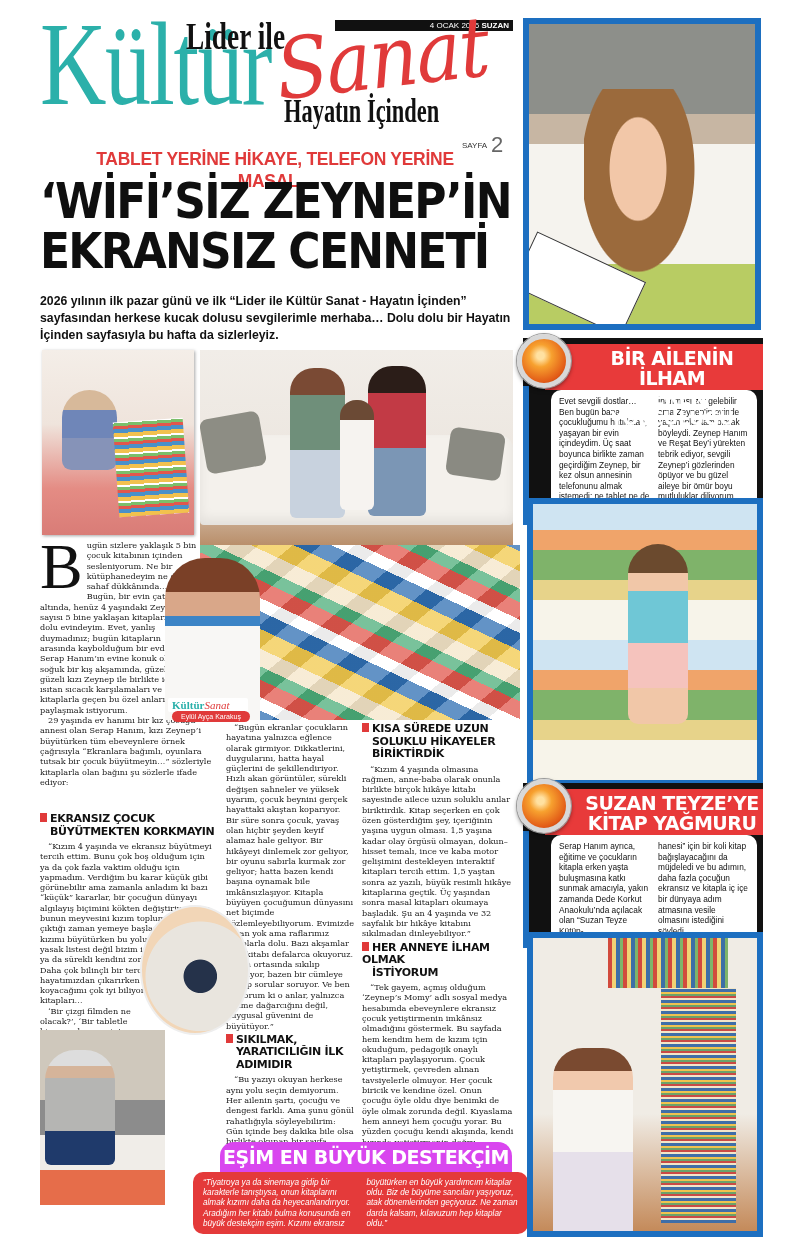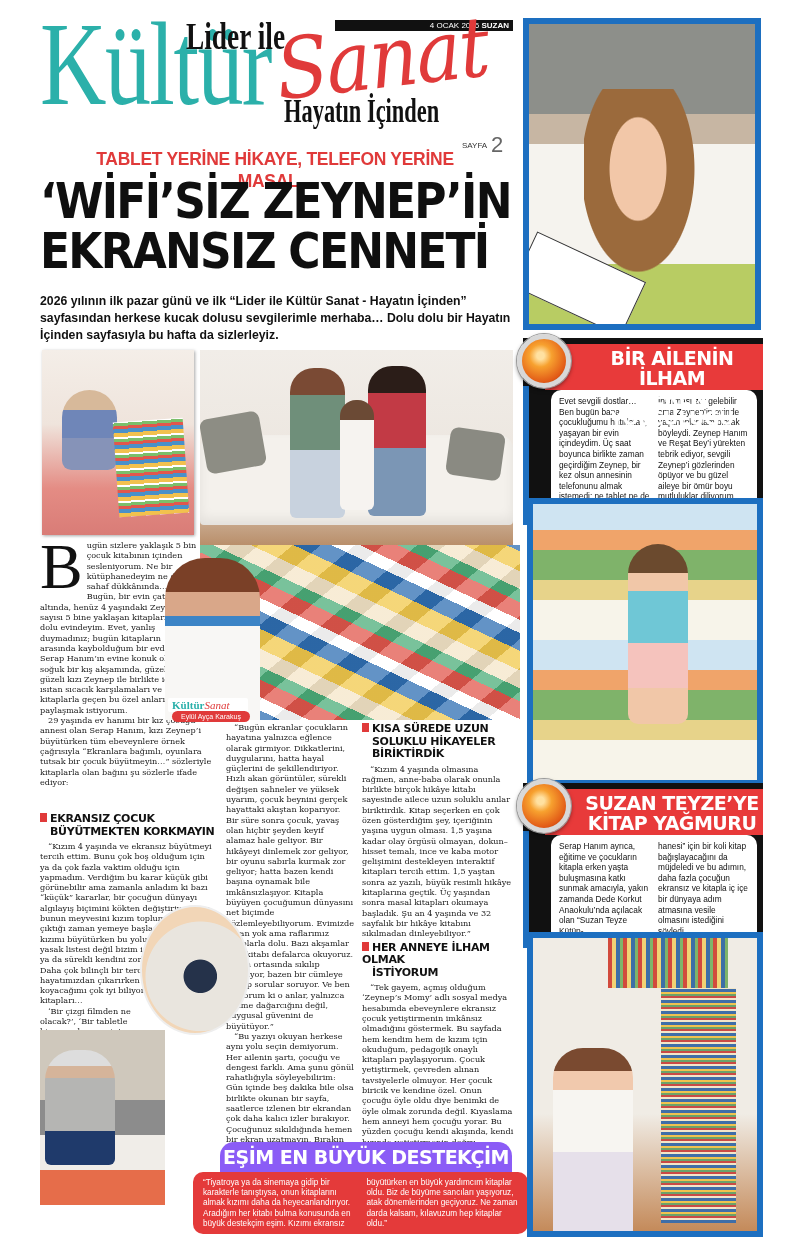--- a/index.html
+++ b/index.html
@@ -76,23 +76,23 @@
   .sub { font-family: "DejaVu Sans", sans-serif; font-weight: 700; font-size: 11px; line-height: 12.5px; color: #111; margin: 3px 0 3px 0; letter-spacing: -0.3px; }
   .sub .sq { display: inline-block; width: 7px; height: 9px; background: #e03a3a; margin-right: 3px; vertical-align: 0; }
   .sub .line2 { display: block; padding-left: 10px; }
 
   .col1 { left: 40px; top: 540px; width: 158px; }
   .col1b { left: 40px; top: 782px; width: 175px; }
   .col2 { left: 226px; top: 722px; width: 128px; }
   .col3 { left: 362px; top: 722px; width: 152px; }
 
   
-  .destek { position: absolute; left: 220px; top: 1142px; width: 292px; height: 30px; background: #8b5cf6; border-radius: 14px 14px 0 0; color: #fff; font-family: "DejaVu Sans", sans-serif; font-weight: 700; font-size: 19px; line-height: 30px; text-align: center; letter-spacing: -0.5px; }
+  .destek { position: absolute; left: 220px; top: 1142px; width: 292px; height: 30px; background: #d946ef; border-radius: 14px 14px 0 0; color: #fff; font-family: "DejaVu Sans", sans-serif; font-weight: 700; font-size: 19px; line-height: 30px; text-align: center; letter-spacing: -0.5px; }
   .quote-box { position: absolute; left: 193px; top: 1172px; width: 335px; height: 62px; background: #e43a3a; border-radius: 10px; color: #fff; display: flex; gap: 12px; padding: 6px 10px; font-family: "Liberation Sans", sans-serif; font-size: 8.2px; line-height: 10.2px; }
-  .quote-box p { flex: 1; }
+  .quote-box p { flex: 1; font-style: italic; }
 </style>
 </head>
 <body>
 
 <div class="masthead">
   <div class="kultur">Kültür</div>
   <div class="lider">Lider ile</div>
   <div class="datebar">
     <span>4 OCAK 2026</span>
     <b>SUZAN</b>
@@ -145,20 +145,24 @@
     <span class="line2">BÜYÜTMEKTEN KORKMAYIN</span>
   </div>
   <p style="width:175px;">“Kızım 4 yaşında ve ekransız büyütmeyi tercih ettim. Bunu çok boş olduğum için ya da çok fazla vaktim olduğu için yapmadım. Verdiğim bu karar küçük gibi görünebilir ama zamanla anladım ki bazı “küçük” kararlar, bir çocuğun dünyayı algılayış biçimini kökten değiştiriyor. Ben bunun meyvesini kızım toplum içine çıktığı zaman yemeye başladım. Ben kızımı büyütürken bu yolu seçtim. Bu bir yasak listesi değil bizim için, bir mücadele ya da sürekli kendini zorlamak değil. Daha çok bilinçli bir tercih. Ekranı hayatımızdan çıkarırken yerine ne koyacağımı çok iyi biliyordum, tabi ki kitapları…</p>
   <p style="width:100px;">‘Bir çizgi filmden ne olacak?’, ‘Bir tabletle biraz oyalanıversin’, ‘Her çocuk izliyor zaten…’ diyen elbette çok oldu ve olmaya da devam edecek.</p>
 </div>
 
 <div class="photo ph-circle"></div>
 
 <div class="txt col2">
   <p>“Bugün ekranlar çocukların hayatına yalnızca eğlence olarak girmiyor. Dikkatlerini, duygularını, hatta hayal güçlerini de şekillendiriyor. Hızlı akan görüntüler, sürekli değişen sahneler ve yüksek uyarım, çocuk beynini gerçek hayattaki akıştan koparıyor. Bir süre sonra çocuk, yavaş olan hiçbir şeyden keyif alamaz hale geliyor. Bir hikâyeyi dinlemek zor geliyor, bir oyunu sabırla kurmak zor geliyor; hatta bazen kendi başına oynamak bile imkânsızlaşıyor. Kitapla büyüyen çocuğumun dünyasını net biçimde gözlemleyebiliyorum. Evimizde ekran yok ama raflarımız kitaplarla dolu. Bazı akşamlar aynı kitabı defalarca okuyoruz. Bazen ortasında sıkılıp bırakıyor, bazen bir cümleye takılıp sorular soruyor. Ve ben biliyorum ki o anlar, yalnızca kelime dağarcığını değil, duygusal güvenini de büyütüyor.”</p>
+  <div class="sub">
+    <span class="sq"></span><span>SIKILMAK,</span>
+    <span class="line2">YARATICILIĞIN İLK ADIMIDIR</span>
+  </div>
   <p>“Bu yazıyı okuyan herkese aynı yolu seçin demiyorum. Her ailenin şartı, çocuğu ve dengesi farklı. Ama şunu gönül rahatlığıyla söyleyebilirim: Gün içinde beş dakika bile olsa birlikte okunan bir sayfa, saatlerce izlenen bir ekrandan çok daha kalıcı izler bırakıyor. Çocuğunuz sıkıldığında hemen bir ekran uzatmayın. Bırakın sıkılsın. Çünkü sıkılmak, yaratıcılığın ilk adımıdır.”</p>
 </div>
 
 <div class="txt col3" style="top:720px;">
   <div class="sub">
     <span class="sq"></span><span>KISA SÜREDE UZUN</span>
     <span class="line2">SOLUKLU HİKAYELER BİRİKTİRDİK</span>
   </div>
   <p>“Kızım 4 yaşında olmasına rağmen, anne-baba olarak onunla birlikte birçok hikâye kitabı sayesinde ailece uzun soluklu anılar biriktirdik. Kitap seçerken en çok özen gösterdiğim şey, içeriğinin yaşına uygun olması. 1,5 yaşına kadar olay örgüsü olmayan, dokun–hisset temalı, ince ve kaba motor gelişimini destekleyen interaktif kitapları tercih ettim. 1,5 yaştan sonra az yazılı, büyük resimli hikâye kitaplarına geçtik. Üç yaşından sonra masal kitapları okumaya başladık. Şu an 4 yaşında ve 32 sayfalık bir hikâye kitabını sıkılmadan dinleyebiliyor.”</p>
   <div class="sub">

